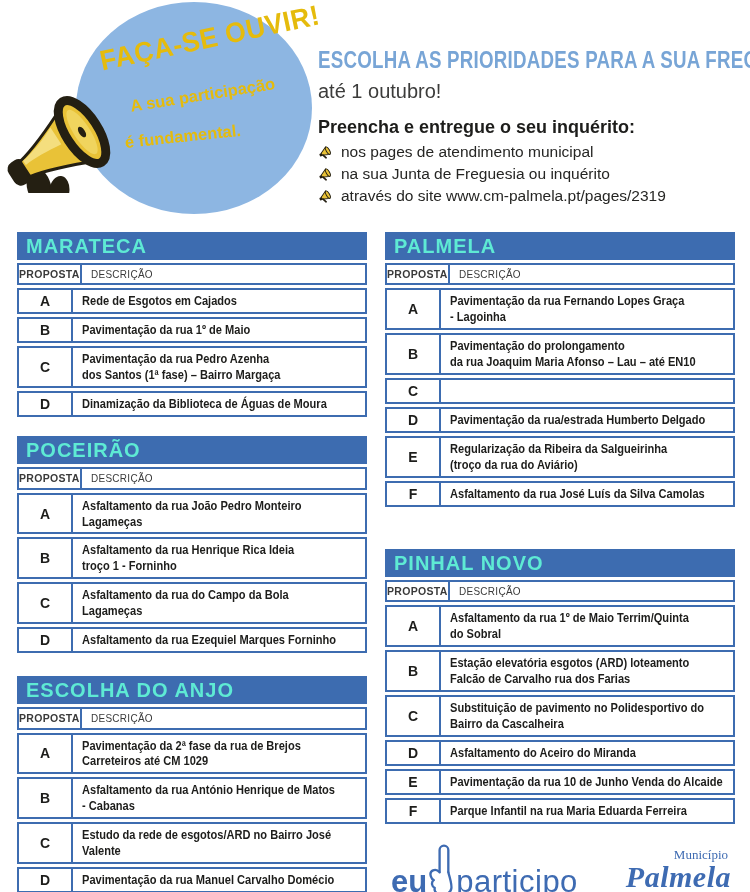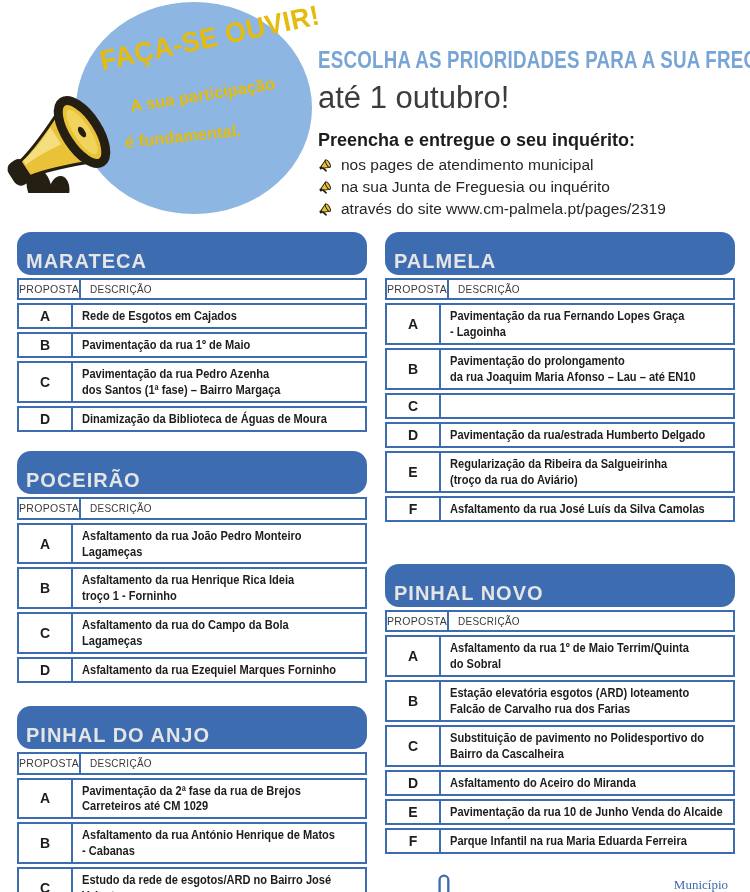--- a/index.html
+++ b/index.html
@@ -20,42 +20,42 @@
   .hero{position:absolute;left:0;top:0;width:750px;height:228px;}
   .badge-circle{position:absolute;left:76px;top:2px;width:236px;height:212px;border-radius:50%;background:var(--light-blue);}
   .badge-line{position:absolute;color:var(--yellow);font-weight:bold;white-space:nowrap;}
   .badge-line1{left:97px;top:46px;font-size:28px;transform:rotate(-12deg) scaleX(0.95);transform-origin:left top;letter-spacing:0.5px;}
   .badge-line2{left:129px;top:97px;font-size:16.5px;transform:rotate(-9deg);transform-origin:left top;}
   .badge-line3{left:124px;top:133px;font-size:16.5px;transform:rotate(-6deg);transform-origin:left top;}
   .megaphone{position:absolute;left:-4px;top:28px;}
 
   .hero-right{position:absolute;left:318px;top:46px;width:425px;}
   .hero-title{font-size:24px;font-weight:bold;color:var(--heading-blue);white-space:nowrap;transform:scaleX(0.78);transform-origin:left center;letter-spacing:0.3px;}
-  .hero-deadline{font-size:31px;color:#3c3c3b;margin-top:6px;}
+  .hero-deadline{font-size:20px;color:#3c3c3b;margin-top:6px;}
   .instr-title{font-size:18px;font-weight:bold;margin-top:14px;color:var(--dark);}
   .instr-list{list-style:none;margin-top:3px;}
   .instr-list li{display:flex;align-items:center;gap:7px;font-size:15.5px;line-height:22px;color:#262624;}
   .bullet-ico{display:inline-flex;width:16px;height:16px;flex:0 0 16px;}
 
   
   .col{position:absolute;top:232px;width:350px;display:flex;flex-direction:column;}
   .col-left{left:17px;}
   .col-right{left:385px;}
   .gap19{height:19px;flex:0 0 19px;}
   .gap23{height:23px;flex:0 0 23px;}
   .gap42{height:42px;flex:0 0 42px;}
 
   .ptable{display:flex;flex-direction:column;gap:3px;}
-  .ptable-title{background:var(--blue);color:#e5e5e5;font-weight:bold;font-size:20px;line-height:1.1;padding:18px 10px 3px 9px;letter-spacing:1px;border-radius:14px;}
+  .ptable-title{background:var(--blue);color:#5eead4;font-weight:bold;font-size:20px;line-height:1.1;padding:3px 10px 3px 9px;letter-spacing:1px;}
   .prow{display:flex;border:2px solid var(--blue);background:#fff;min-height:26px;align-items:stretch;}
   .cl{flex:0 0 54px;border-right:2px solid var(--blue);display:flex;align-items:center;justify-content:center;font-weight:bold;font-size:14px;}
   .cd{flex:1;display:flex;align-items:flex-start;padding:3px 4px 3px 9px;overflow:hidden;}
   .cd .cond{display:inline-block;transform:scaleX(0.82);transform-origin:0 50%;white-space:pre;font-weight:bold;font-size:13.5px;line-height:1.18;}
   .phead{min-height:17px;border-width:2px;}
-  .phead .cl{font-weight:normal;font-size:10.5px;letter-spacing:0.3px;color:#3a3a3a;transform:none;}
+  .phead .cl{font-weight:bold;font-size:10.5px;letter-spacing:0.3px;color:#3a3a3a;transform:none;}
   .phead .cd .cond{font-weight:normal;font-size:10.5px;letter-spacing:0.3px;color:#3a3a3a;transform:scaleX(0.95);}
 
   
   .logos{display:flex;justify-content:space-between;align-items:flex-end;margin-top:17px;padding:0 4px 0 6px;}
   .participo-logo{display:flex;align-items:flex-end;color:var(--logo-blue);}
   .participo-logo .eu{font-weight:bold;font-size:31px;line-height:0.9;}
   .participo-logo .participo{font-size:31px;line-height:0.9;letter-spacing:0.5px;}
   .hand-ico{margin:0 -3px 0 -1px;}
   .palmela-logo{color:var(--logo-blue);font-family:"Liberation Serif",serif;padding-bottom:2px;}
   .palmela-top{font-size:13px;text-align:right;padding-right:3px;}
@@ -205,21 +205,21 @@
         <div class="cl">D</div>
         <div class="cd">
             <span class="cond">Asfaltamento da rua Ezequiel Marques Forninho</span>
           </div>
       </div>
     </section>
 
     <div class="gap23"></div>
 
     <section class="ptable">
-      <div class="ptable-title">PINHAL DO ANJO</div>
+      <div class="ptable-title">ESCOLHA DO ANJO</div>
       <div class="prow phead">
         <div class="cl">PROPOSTA</div>
         <div class="cd">
             <span class="cond">DESCRIÇÃO</span>
           </div>
       </div>
       <div class="prow">
         <div class="cl">A</div>
         <div class="cd">
             <span class="cond">Pavimentação da 2ª fase da rua de Brejos

